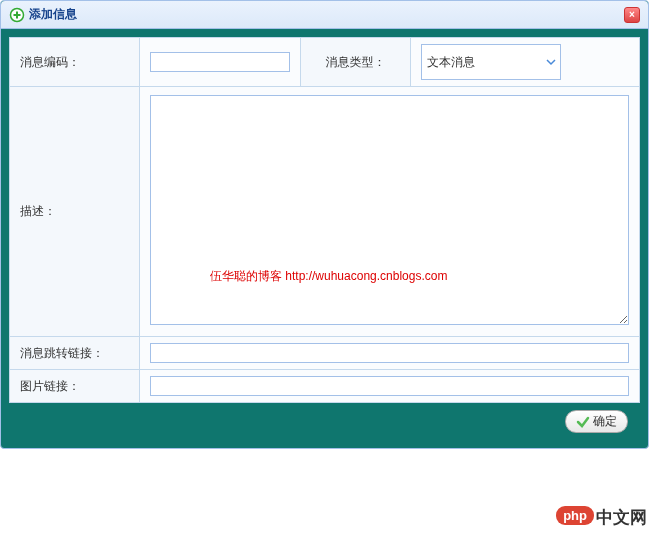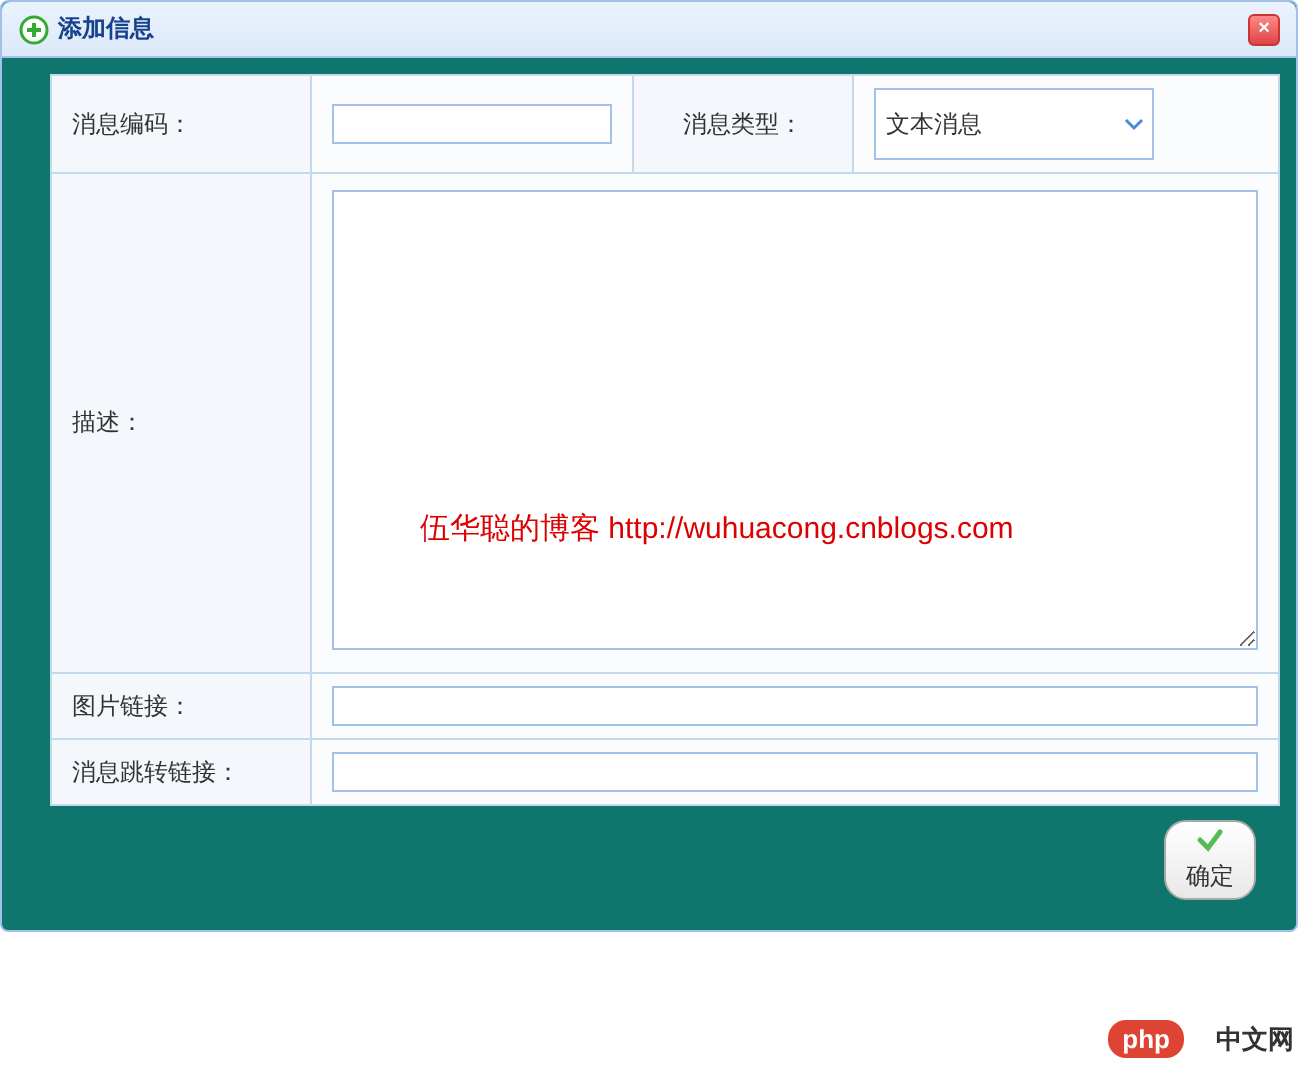--- a/index.html
+++ b/index.html
@@ -37,21 +37,21 @@
       background: linear-gradient(to bottom, #f88, #d44);
       border: 1px solid #c33;
       border-radius: 3px;
       display: flex; align-items: center; justify-content: center;
       cursor: pointer;
       color: #fff;
       font-size: 10px;
       font-weight: bold;
     }
     
-    .dialog-body { padding: 8px; margin-left: 16px; }
+    .dialog-body { padding: 8px; }
     
     .form-table {
       width: 100%;
       border-collapse: collapse;
       border: 1px solid #c5d9ec;
     }
     
     .form-table td {
       border: 1px solid #c5d9ec;
       padding: 6px 10px;
@@ -100,23 +100,23 @@
       height: 230px;
       border: 1px solid #a3c0e8;
       padding: 3px;
       font-size: 12px;
       resize: both;
     }
     
     .watermark {
       position: absolute;
       left: 210px;
-      top: 255px;
+      top: 268px;
       color: #d00;
-      font-size: 15px;
+      font-size: 12px;
       pointer-events: none;
     }
     
     .dialog-footer {
       padding: 7px 12px;
       display: flex;
       justify-content: flex-end;
       gap: 6px;
     }
     
@@ -124,43 +124,42 @@
       display: inline-flex;
       align-items: center;
       gap: 3px;
       padding: 2px 10px;
       border: 1px solid #a9a9a9;
       border-radius: 11px;
       background: linear-gradient(to bottom, #fff, #e8e8e8);
       cursor: pointer;
       font-size: 12px;
       color: #333;
-      flex-direction: column;
     }
     
     .btn-icon { width: 14px; height: 14px; display: inline-flex; align-items: center; justify-content: center; }
     
     .desc-row td { height: 248px; }
     .desc-row td.label-cell { vertical-align: middle; }
     
     .php-badge {
       position: absolute;
       right: 6px;
       bottom: 6px;
       display: flex;
-      align-items: flex-end;
-      gap: 16px;
+      align-items: flex-start;
+      gap: 2px;
       font-size: 12px;
     }
     .php-pill {
       background: #d43; color: #fff; font-weight: bold;
       padding: 2px 7px; border-radius: 9px;
       font-size: 13px;
     }
-    .php-text { color: #333; font-weight: bold; font-size: 13px; }
+    .php-text { color: #333; font-weight: bold; font-size: 17px; }
   </style>
 </head>
 <body>
 
 <div class="dialog">
   <div class="dialog-header">
     <div class="dialog-title-wrap">
       <span class="add-icon">
         <svg width="16" height="16" viewBox="0 0 16 16">
             <circle cx="8" cy="8" r="6.5" fill="#fff" stroke="#3a3" stroke-width="1.5"></circle>
@@ -195,27 +194,27 @@
           </div>
         </td>
       </tr>
       <tr class="desc-row">
         <td class="label-cell">描述：</td>
         <td colspan="3" style="vertical-align:top; padding:8px 10px;">
           <textarea class="textarea-desc" value="" style=""></textarea>
         </td>
       </tr>
       <tr>
-        <td class="label-cell">图片链接：</td>
+        <td class="label-cell">消息跳转链接：</td>
         <td colspan="3">
           <input type="text" class="text-input" value="" style="">
         </td>
       </tr>
       <tr>
-        <td class="label-cell">消息跳转链接：</td>
+        <td class="label-cell">图片链接：</td>
         <td colspan="3">
           <input type="text" class="text-input" value="" style="">
         </td>
       </tr>
     </tbody>
       </table>
 
     <div class="dialog-footer">
       <div class="btn">
         <span class="btn-icon">

